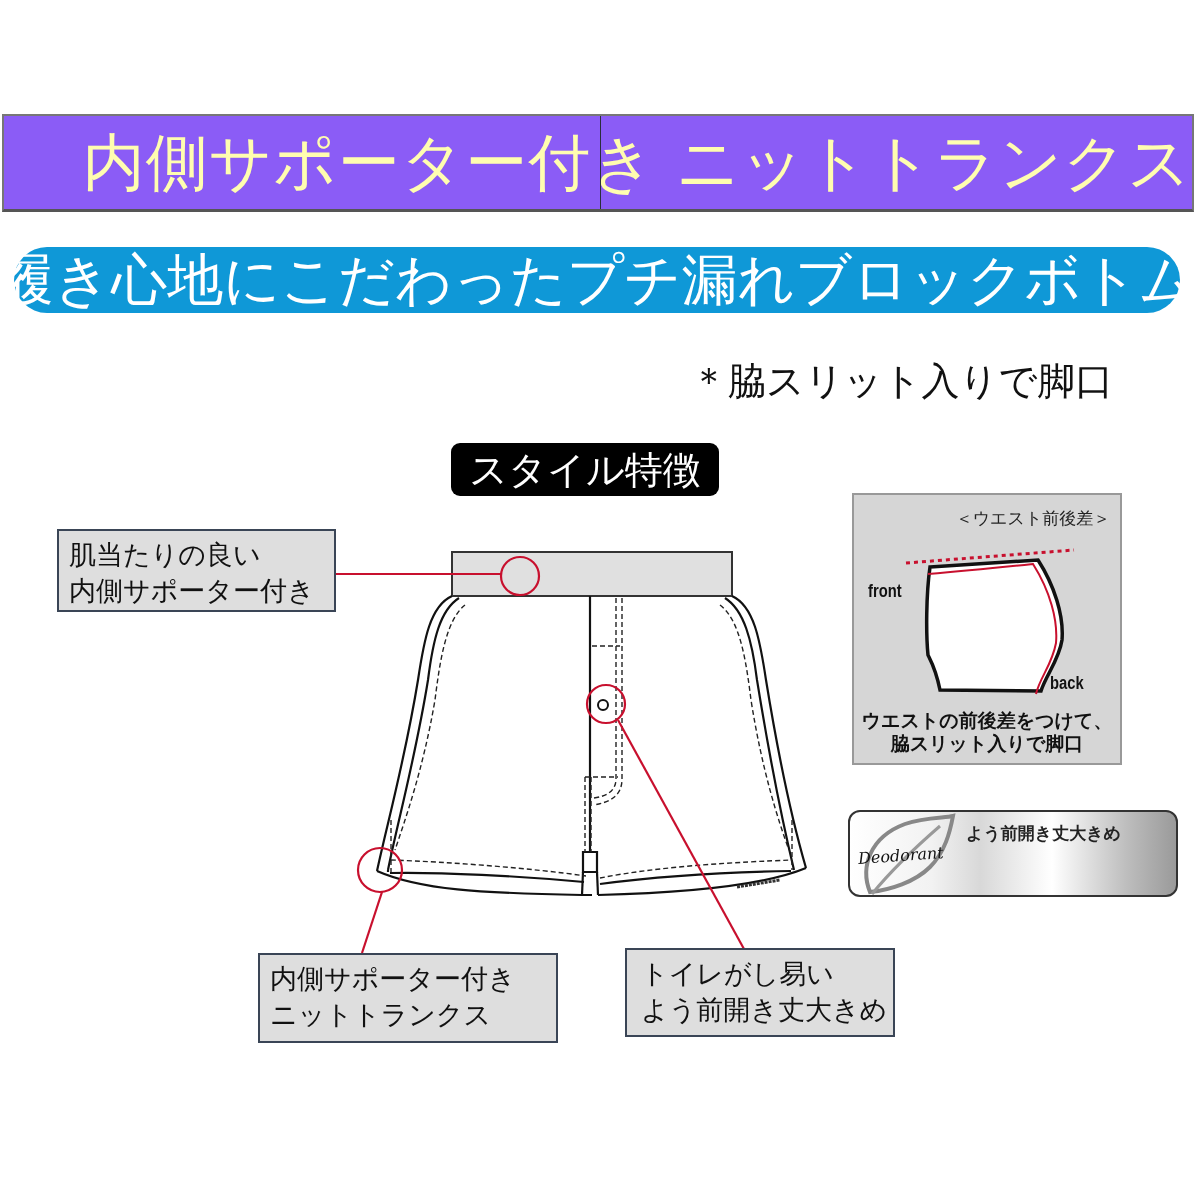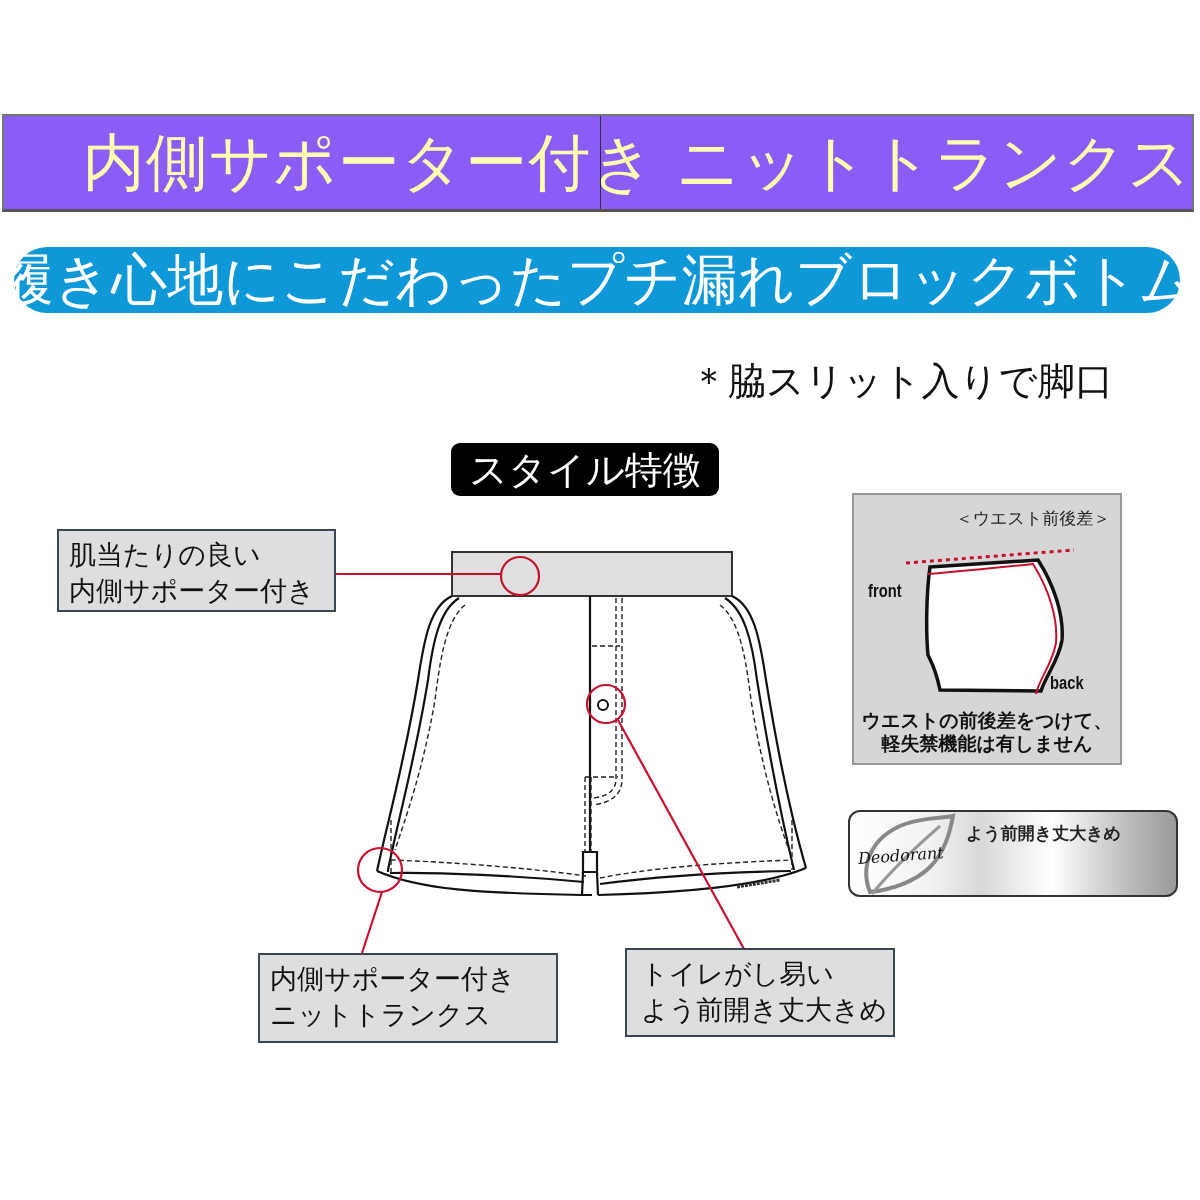--- a/index.html
+++ b/index.html
@@ -135,21 +135,21 @@
   <div class="waist-title">＜ウエスト前後差＞</div>
   <svg style="position:absolute;left:0;top:0;" width="270" height="272">
     <line x1="52" y1="68" x2="220" y2="55" stroke="#c8102e" stroke-width="3" stroke-dasharray="4 4"></line>
     <path d="M76 72 L184 65 C200 90 210 120 208 145 C205 165 192 180 187 196 L86 195 C82 175 78 168 74 160 C72 140 72 100 76 72 Z" fill="#fff" stroke="#111" stroke-width="3.5"></path>
     <path d="M74 79 C110 76 150 72 179 69 C196 96 204 125 202 148 C198 170 186 182 182 199" fill="none" stroke="#c8102e" stroke-width="2"></path>
   </svg>
   <div class="waist-front">front</div>
   <div class="waist-back">back</div>
   <div class="waist-caption">
     <div>ウエストの前後差をつけて、</div>
-    <div>軽失禁機能は有しません</div>
+    <div>脇スリット入りで脚口</div>
   </div>
 </div>
 
 <div class="abs badge">
   <svg style="position:absolute;left:0;top:0;" width="110" height="87">
     <path d="M20 80 C10 55 20 25 55 12 C75 5 95 6 103 4 C100 20 95 40 80 55 C65 70 40 78 20 80 Z" fill="none" stroke="#888" stroke-width="4"></path>
     <path d="M22 82 C40 60 60 40 90 14" fill="none" stroke="#999" stroke-width="3"></path>
   </svg>
   <div class="badge-script">Deodorant</div>
   <div class="badge-sub">よう前開き丈大きめ</div>

